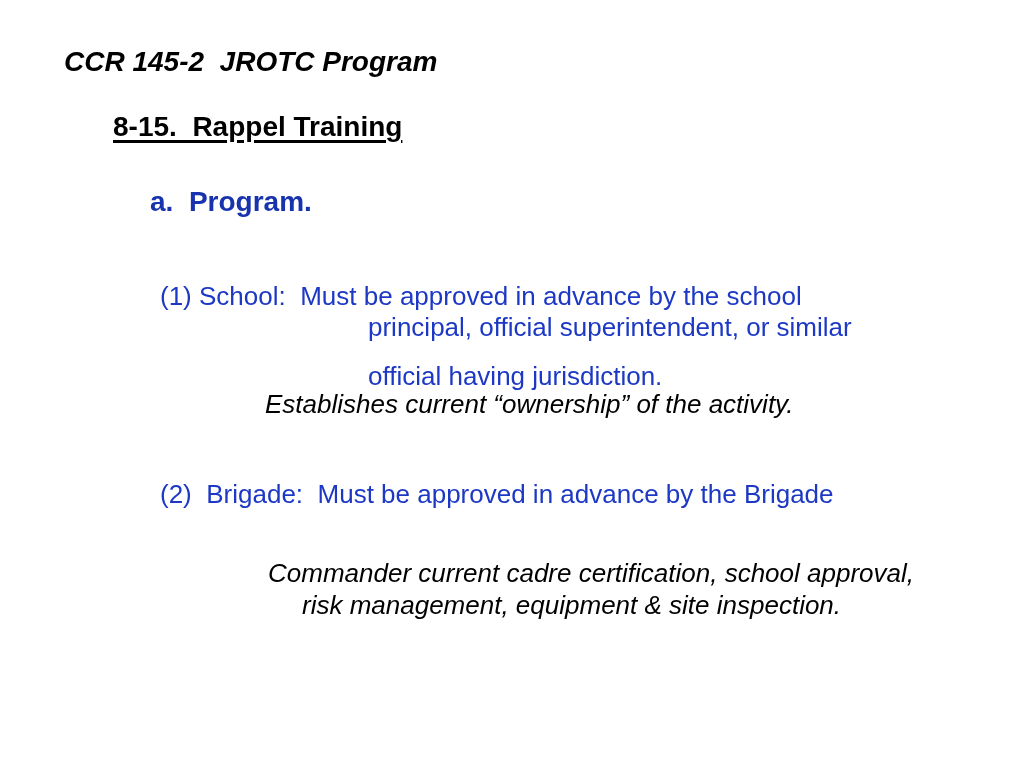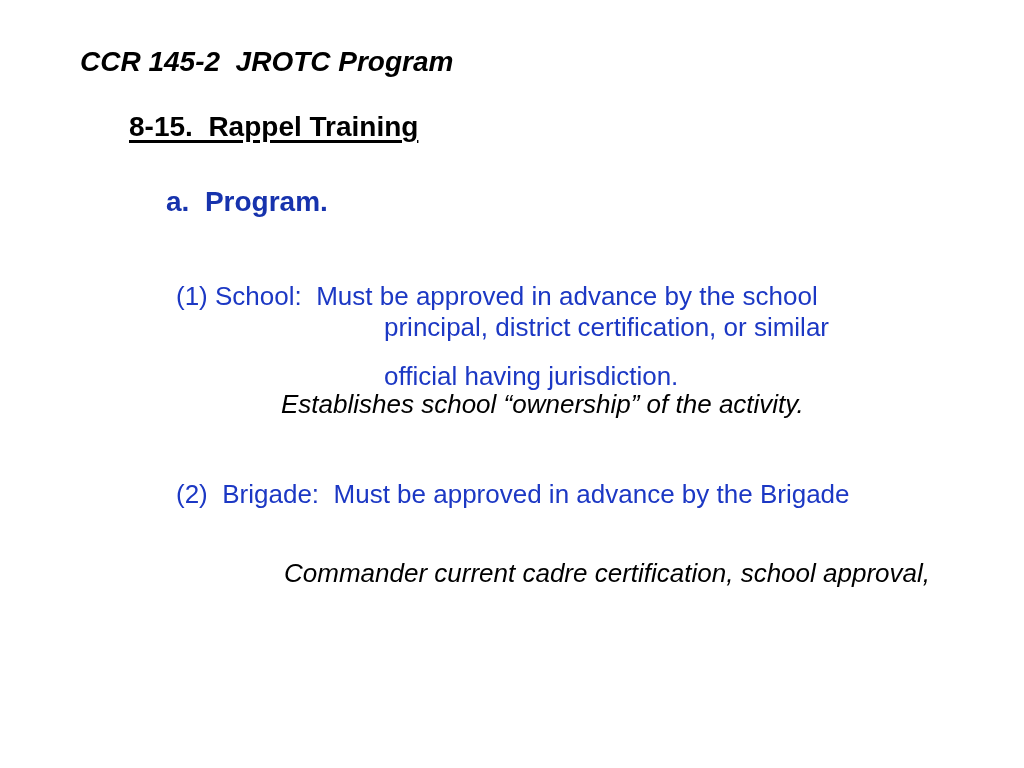--- a/index.html
+++ b/index.html
@@ -13,21 +13,21 @@
   }
   html,body{margin:0;padding:0;}
   body{
     width:1024px;height:768px;
     background:var(--bg);
     overflow:hidden;
     font-family:"Liberation Sans", sans-serif;
     position:relative;
   }
   .slide{
-    position:absolute;left:16px;top:0;width:880px;height:768px;
+    position:absolute;left:0;top:0;width:880px;height:768px;
     background:var(--bg);
   }
   .txt{
     position:absolute;
     white-space:pre;
     line-height:1.15;
   }
   .title{
     left:64px;top:46px;
     font-size:28px;font-weight:bold;font-style:italic;
@@ -78,22 +78,23 @@
 <div class="slide">
 
   <div class="txt title">CCR 145-2  JROTC Program</div>
 
   <div class="txt section">8-15.  Rappel Training</div>
 
 
   <div class="txt approval">a.  Program.</div>
 
   <div class="txt blue p1l1">(1) School:  Must be approved in advance by the school</div>
-  <div class="txt blue p1l2">principal, district certification, or similar</div>
+  <div class="txt blue p1l2">principal, official superintendent, or similar</div>
   <div class="txt blue p1l3">official having jurisdiction.</div>
 
-  <div class="txt note note1">Establishes school “ownership” of the activity.</div>
+  <div class="txt note note1">Establishes current “ownership” of the activity.</div>
 
   <div class="txt blue p2l1">(2)  Brigade:  Must be approved in advance by the Brigade</div>
 
   <div class="txt note n2l1">Commander current cadre certification, school approval,</div>
+  <div class="txt note n2l2">risk management, equipment &amp; site inspection.</div>
 
 </div>
 
 </body></html>

